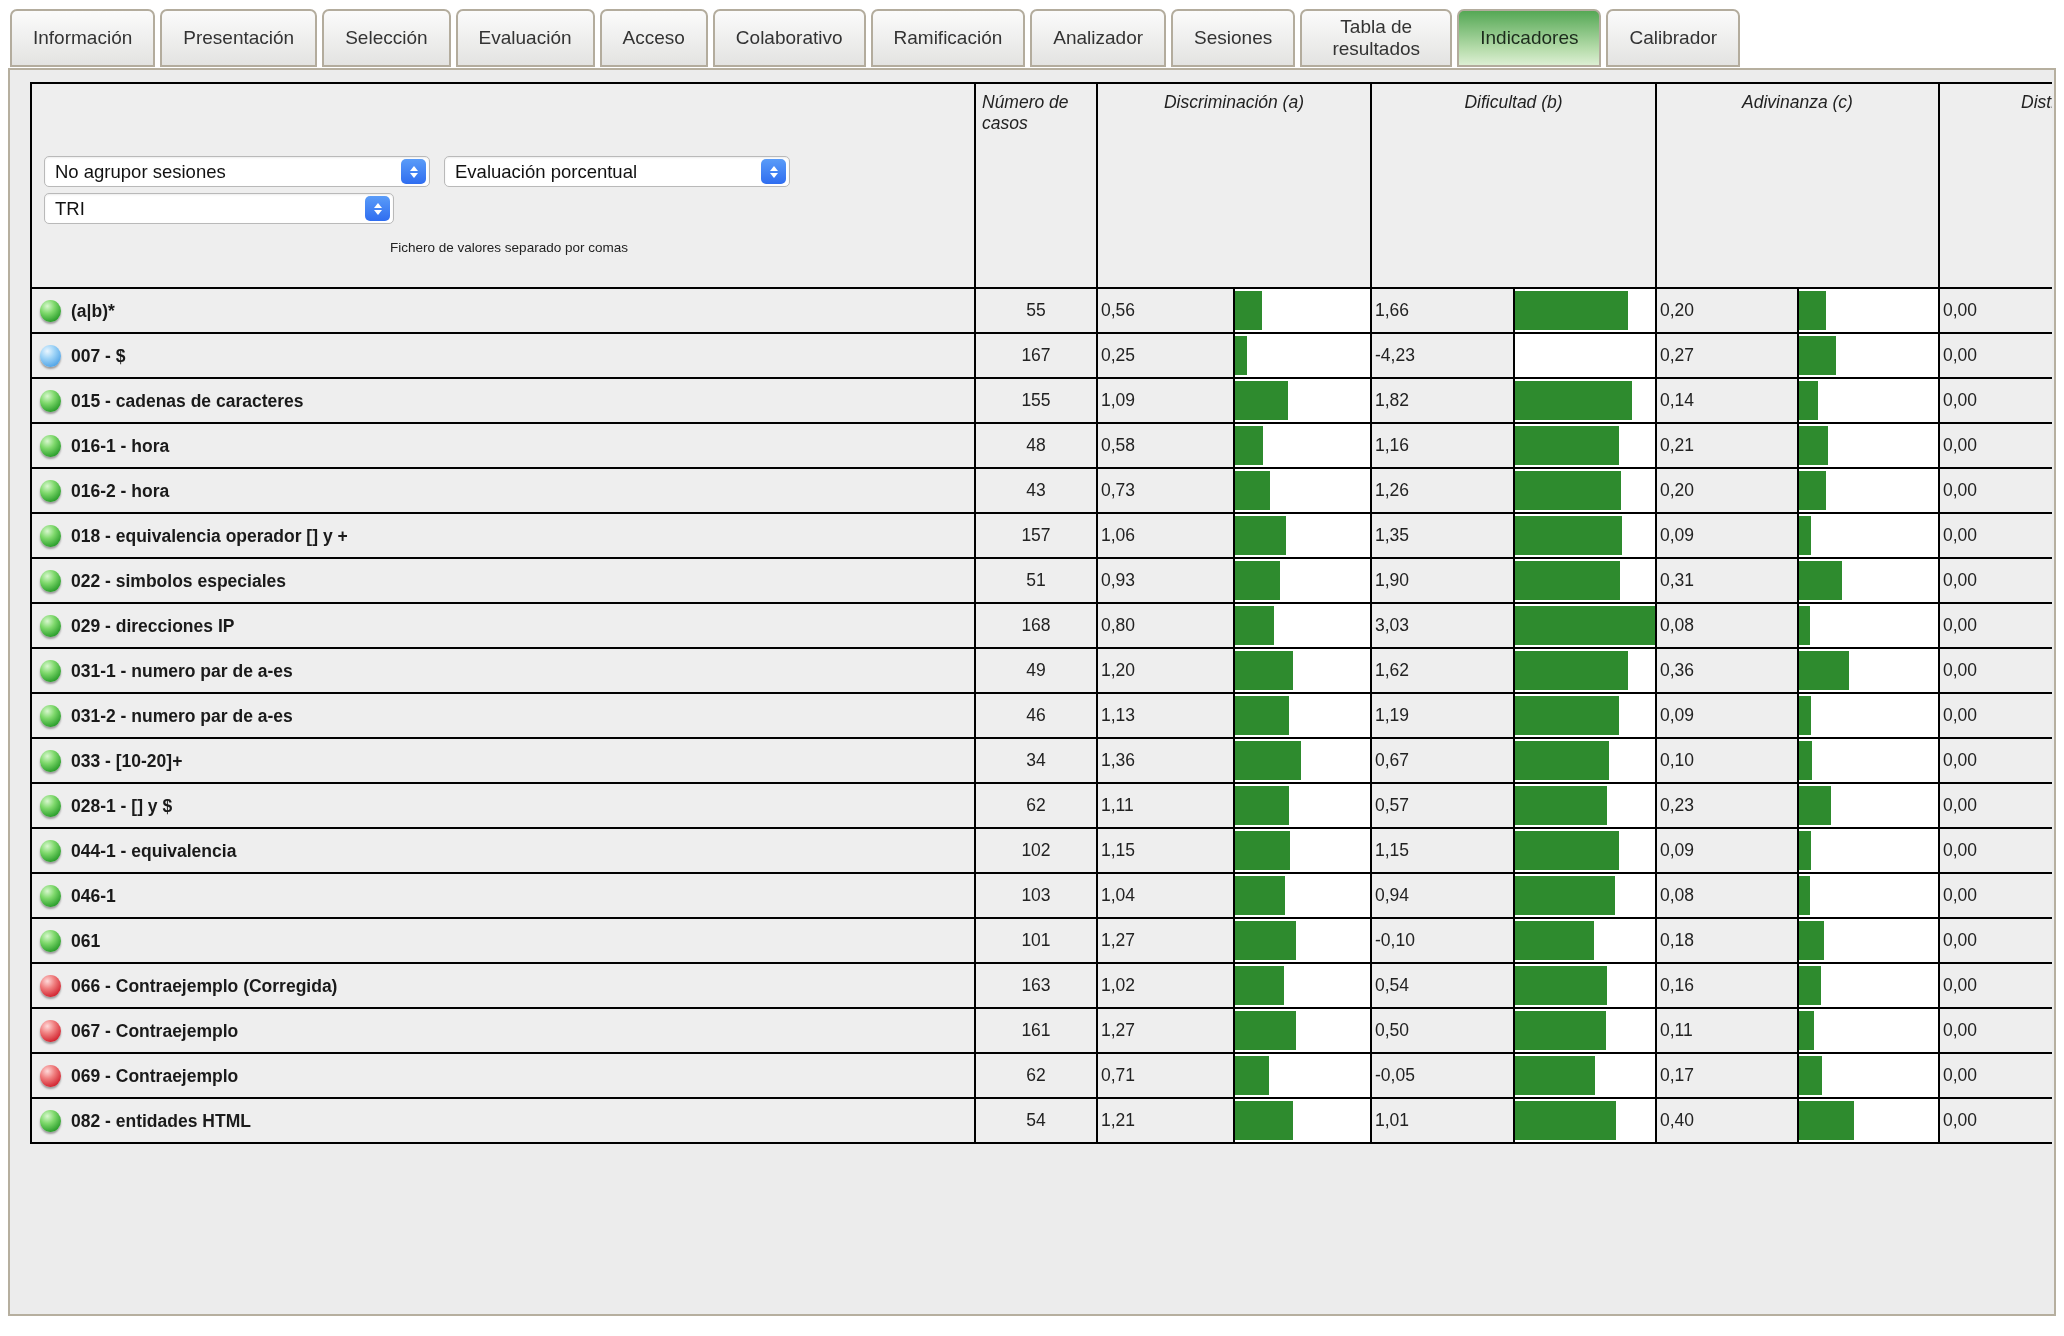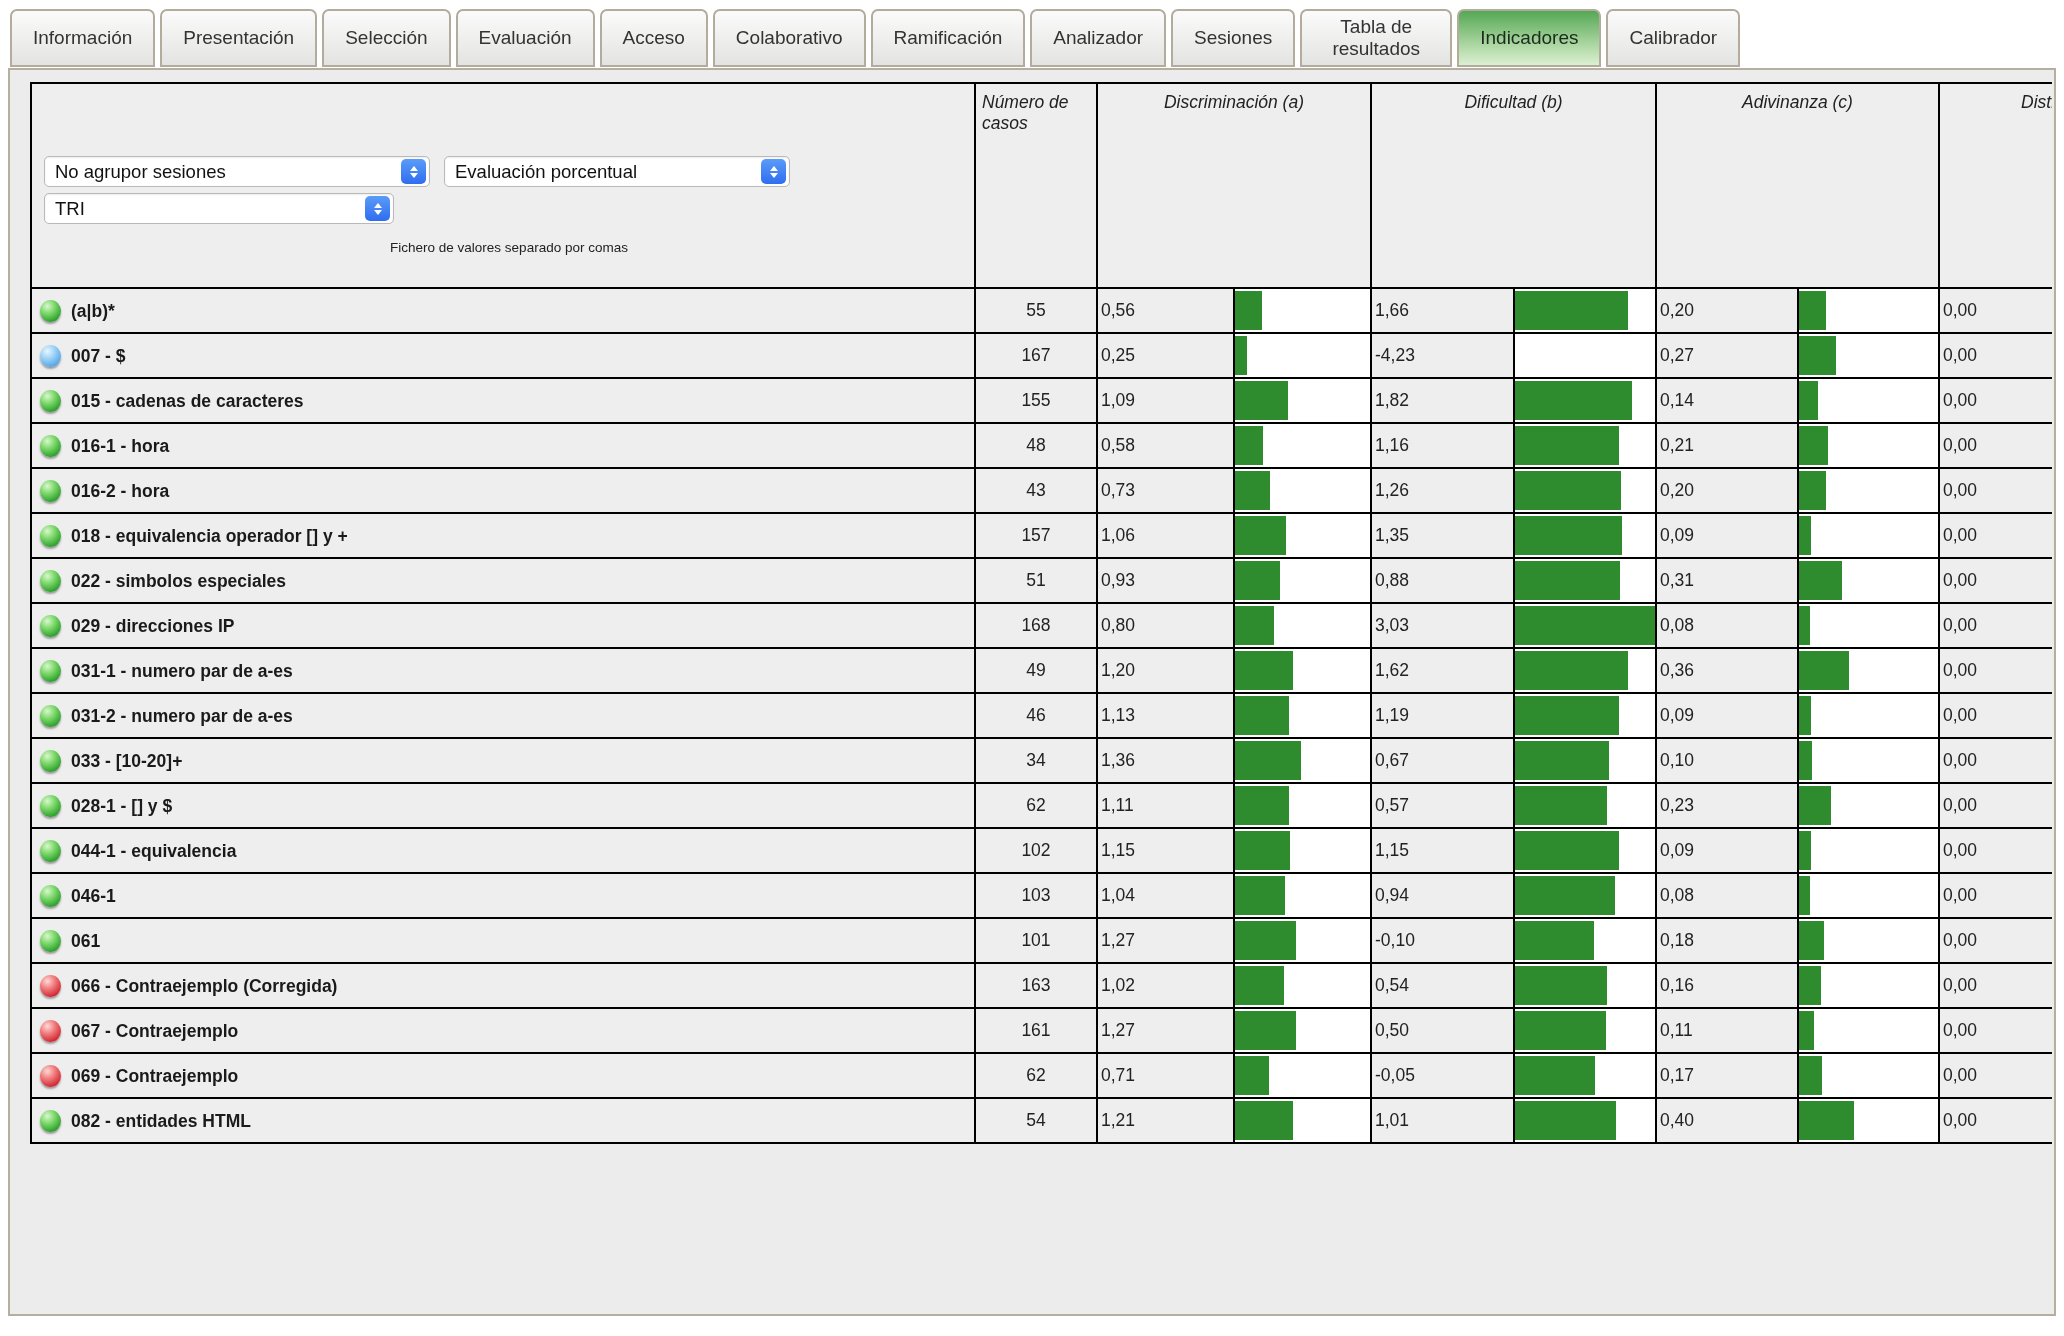--- a/index.html
+++ b/index.html
@@ -261,21 +261,21 @@
 
   <tr>
     <td class="name-cell">
       <span class="ball green"></span><span class="item-label">022 - simbolos especiales</span>
     </td>
     <td class="casos">51</td>
     <td class="val" style="width:50px">0,93</td>
     <td class="barcell" style="width:224px">
                 <div class="bar" style="width: 33.2143%;"></div>
               </td>
-    <td class="val" style="width:55px">0,88</td>
+    <td class="val" style="width:55px">1,90</td>
     <td class="barcell" style="width:230px">
                 <div class="bar" style="width: 75.2066%;"></div>
               </td>
     <td class="val" style="width:52px">0,31</td>
     <td class="barcell" style="width:231px">
                 <div class="bar" style="width: 31%;"></div>
               </td>
     <td class="val" style="width:49px">0,00</td>
     <td class="barcell" style="width:228px">
                 <div class="bar" style="width: 0%;"></div>

